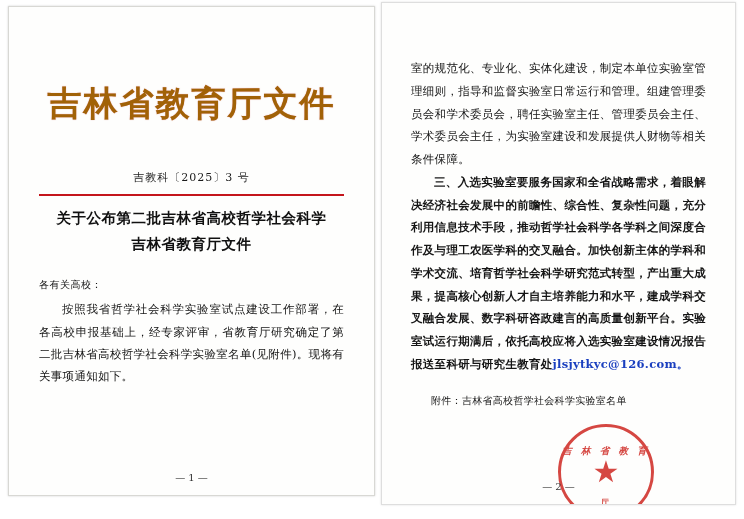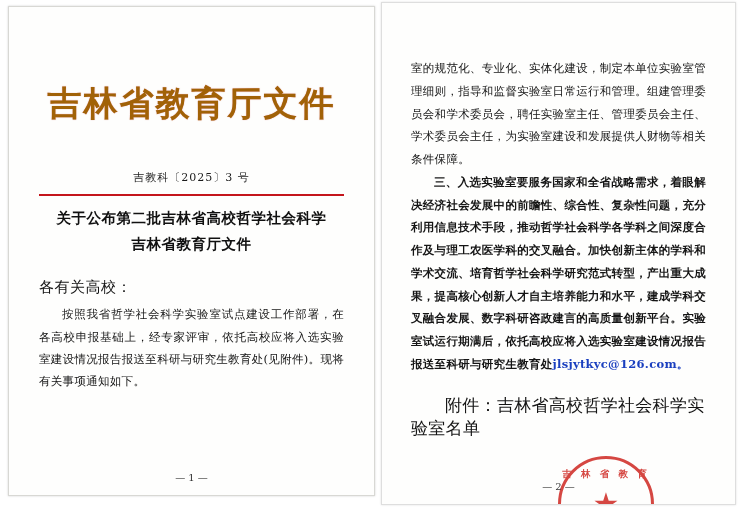--- a/index.html
+++ b/index.html
@@ -75,21 +75,21 @@
     font-family: "DejaVu Serif", serif;
     font-weight: bold;
     font-size: 14.5px;
     color: #111;
     line-height: 1.75;
     margin-top: 9px;
     letter-spacing: 0.5px;
   }
   .salutation {
     font-family: "DejaVu Serif", serif;
-    font-size: 15px;
+    font-size: 10px;
     color: #151515;
     margin-top: 22px;
     letter-spacing: 0.5px;
   }
   .body-par {
     font-family: "DejaVu Serif", serif;
     font-size: 11.5px;
     color: #151515;
     line-height: 1.95;
     text-align: justify;
@@ -118,21 +118,21 @@
     letter-spacing: 0.3px;
   }
   .r-par.indent { text-indent: 2em; font-weight: bold; }
   .r-top { margin-top: 54px; }
   .r-email {
     color: #1a3fbf;
     word-break: break-all;
   }
   .attach {
     font-family: "DejaVu Serif", serif;
-    font-size: 17px;
+    font-size: 10px;
     color: #151515;
     margin-top: 18px;
     text-indent: 2em;
     letter-spacing: 0.3px;
   }
 
   .sign-block {
     position: relative;
     height: 110px;
     margin-top: 10px;
@@ -161,21 +161,21 @@
   .seal .arc-bottom {
     position: absolute;
     left: 0; right: 0;
     text-align: center;
     color: #cf2a24;
     font-family: "DejaVu Serif", serif;
     font-weight: bold;
     font-size: 9.5px;
     letter-spacing: 3px;
   }
-  .seal .arc-top { top: 9px; }
+  .seal .arc-top { top: 18px; font-style: italic; }
   .seal .arc-bottom { bottom: 9px; font-size: 8px; letter-spacing: 2px; }
 </style>
 </head>
 <body>
 
 <div class="scan">
 
   <div class="page page-left">
 
     <div class="masthead">吉林省教育厅文件</div>
@@ -184,21 +184,21 @@
 
     <div class="red-rule"></div>
 
     <div class="doc-title">
       <div>关于公布第二批吉林省高校哲学社会科学</div>
       <div>吉林省教育厅文件</div>
     </div>
 
     <div class="salutation">各有关高校：</div>
 
-    <div class="body-par">按照我省哲学社会科学实验室试点建设工作部署，在各高校申报基础上，经专家评审，依托高校应将入选实验室建设情况报告报送至科研与研究生教育处(见附件)。现将有关事项通知如下。</div>
+    <div class="body-par">按照我省哲学社会科学实验室试点建设工作部署，在各高校申报基础上，经专家评审，省教育厅研究确定了第二批吉林省高校哲学社会科学实验室名单(见附件)。现将有关事项通知如下。</div>
 
     <div class="page-num">— 1 —</div>
   </div>
 
   <div class="page page-right">
 
     <div class="r-par r-top">室的规范化、专业化、实体化建设，制定本单位实验室管理细则，指导和监督实验室日常运行和管理。组建管理委员会和学术委员会，聘任实验室主任、管理委员会主任、学术委员会主任，为实验室建设和发展提供人财物等相关条件保障。</div>
 
     <div class="r-par indent">
       <span>三、入选实验室要服务国家和全省战略需求，着眼解决经济社会发展中的前瞻性、综合性、复杂性问题，充分利用信息技术手段，推动哲学社会科学各学科之间深度合作及与理工农医学科的交叉融合。加快创新主体的学科和学术交流、培育哲学社会科学研究范式转型，产出重大成果，提高核心创新人才自主培养能力和水平，建成学科交叉融合发展、数字科研咨政建言的高质量创新平台。实验室试运行期满后，依托高校应将入选实验室建设情况报告报送至科研与研究生教育处</span><span class="r-email">jlsjytkyc@126.com。</span>

